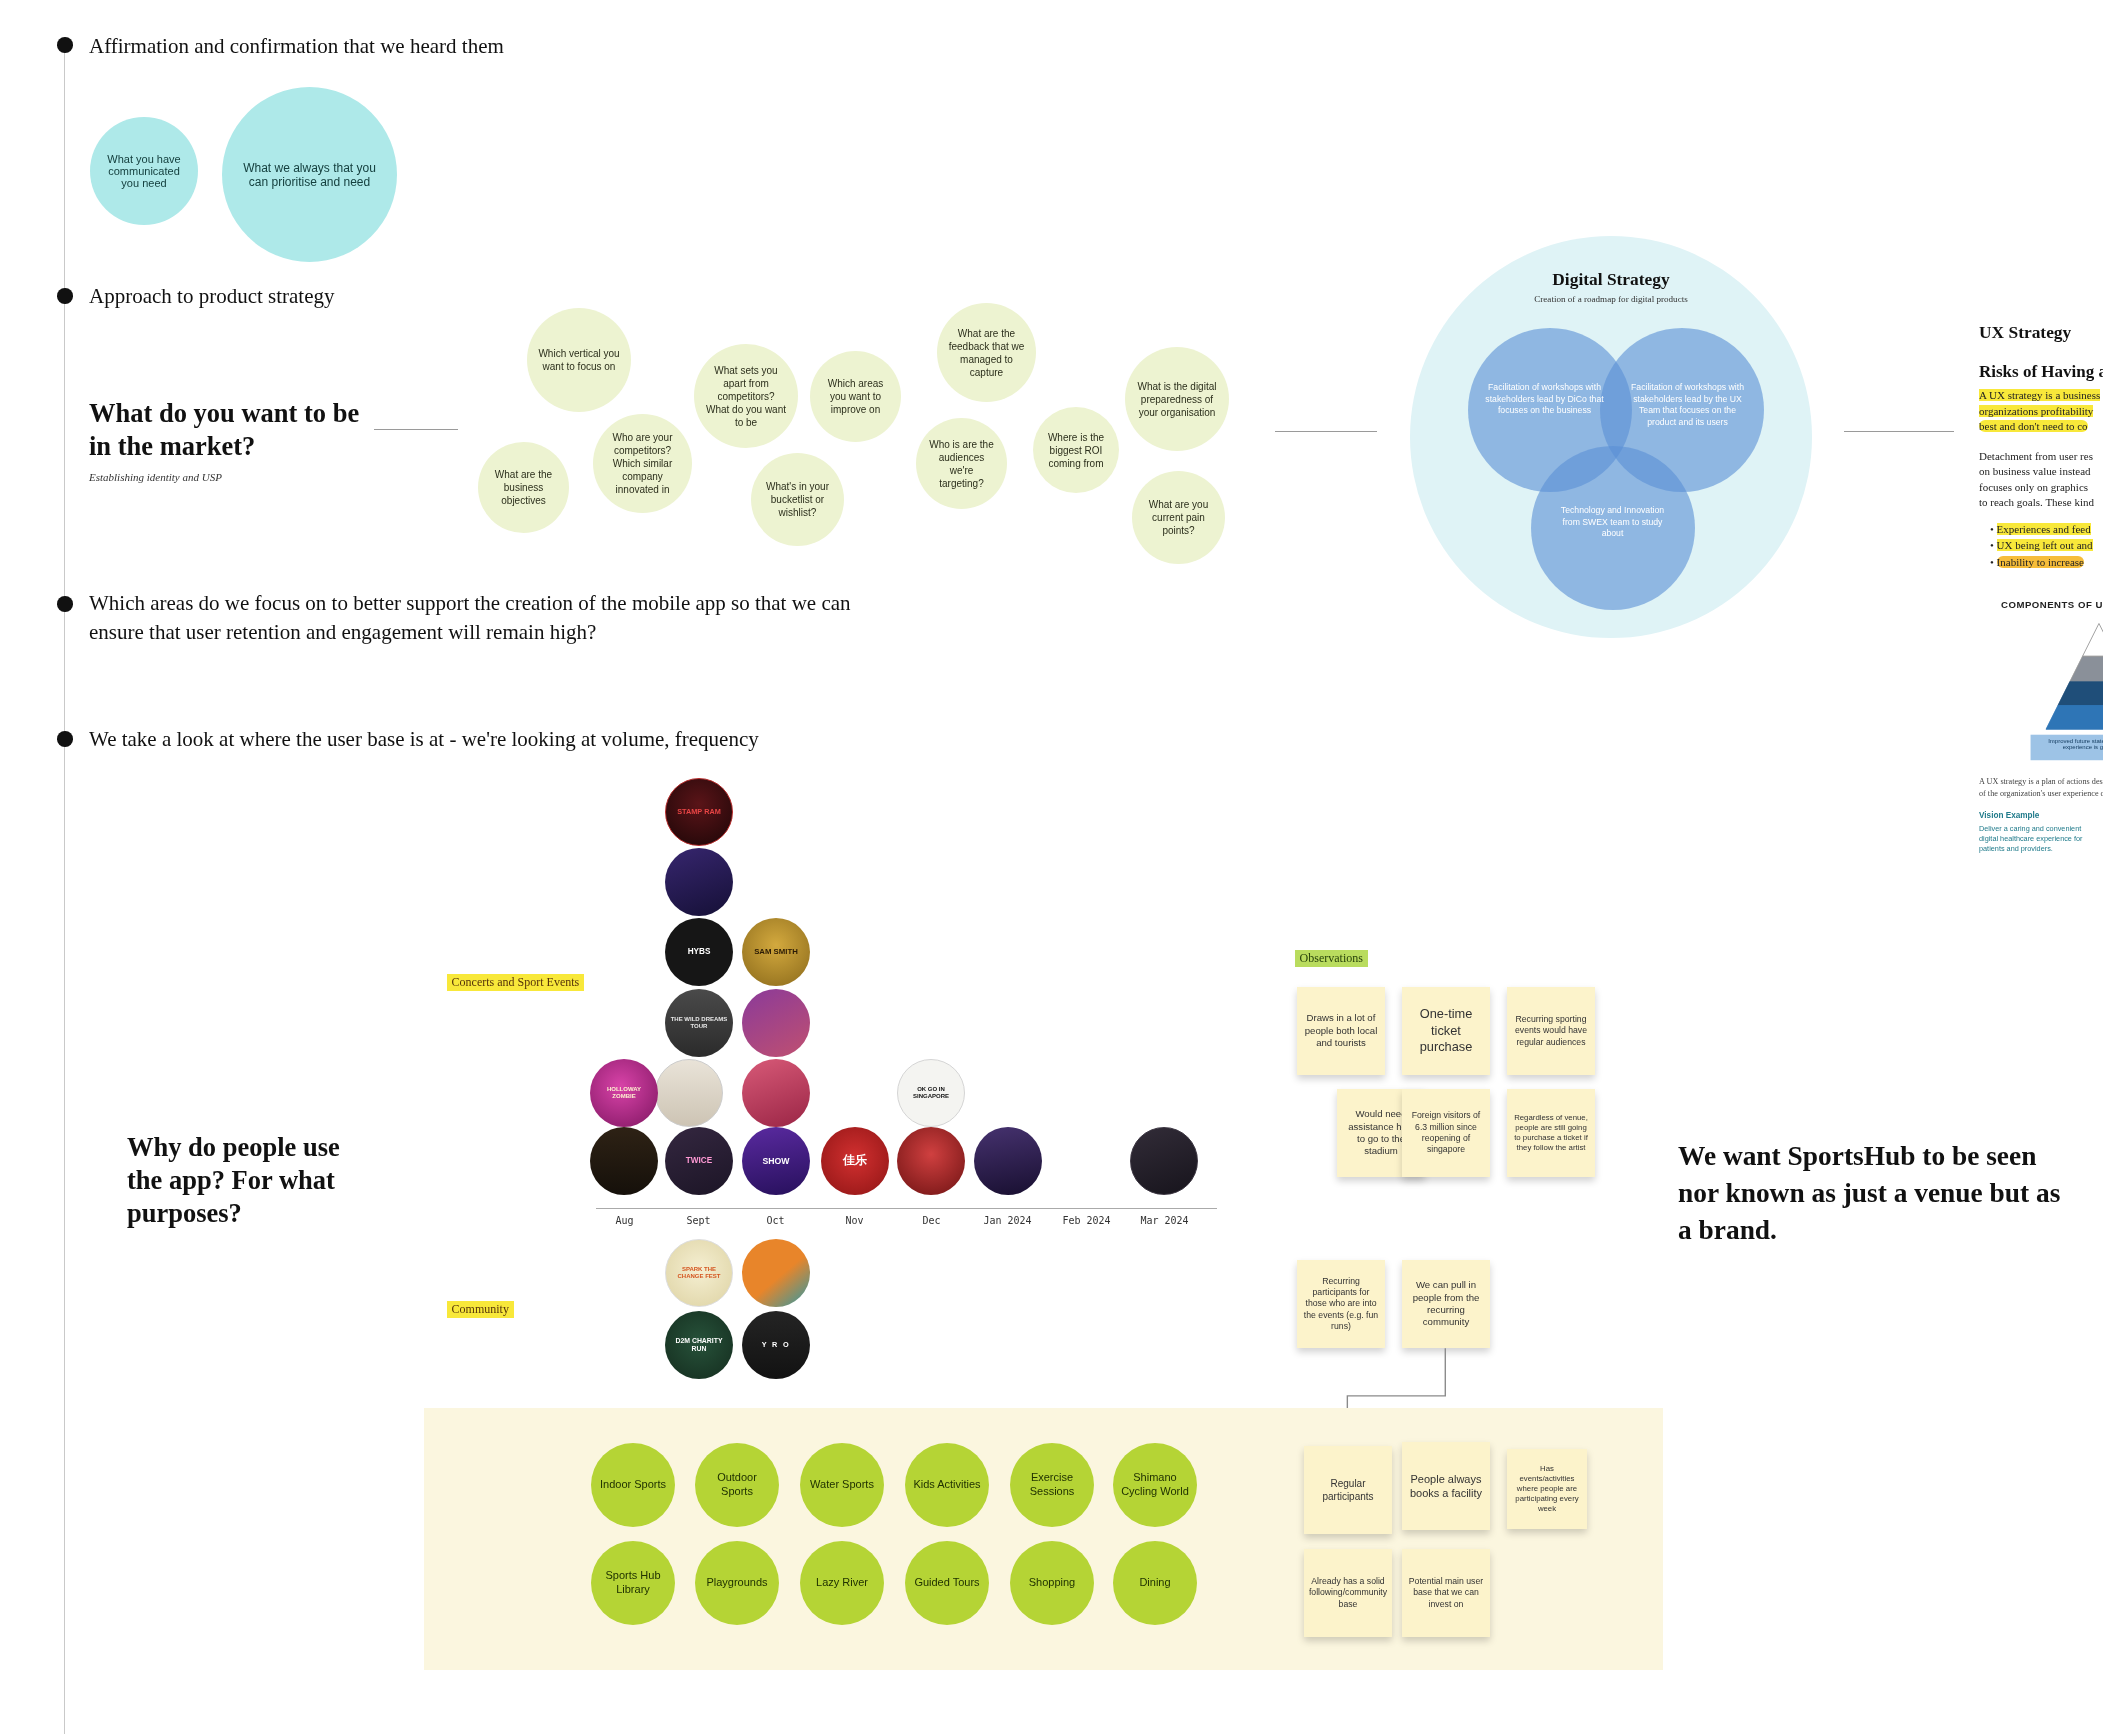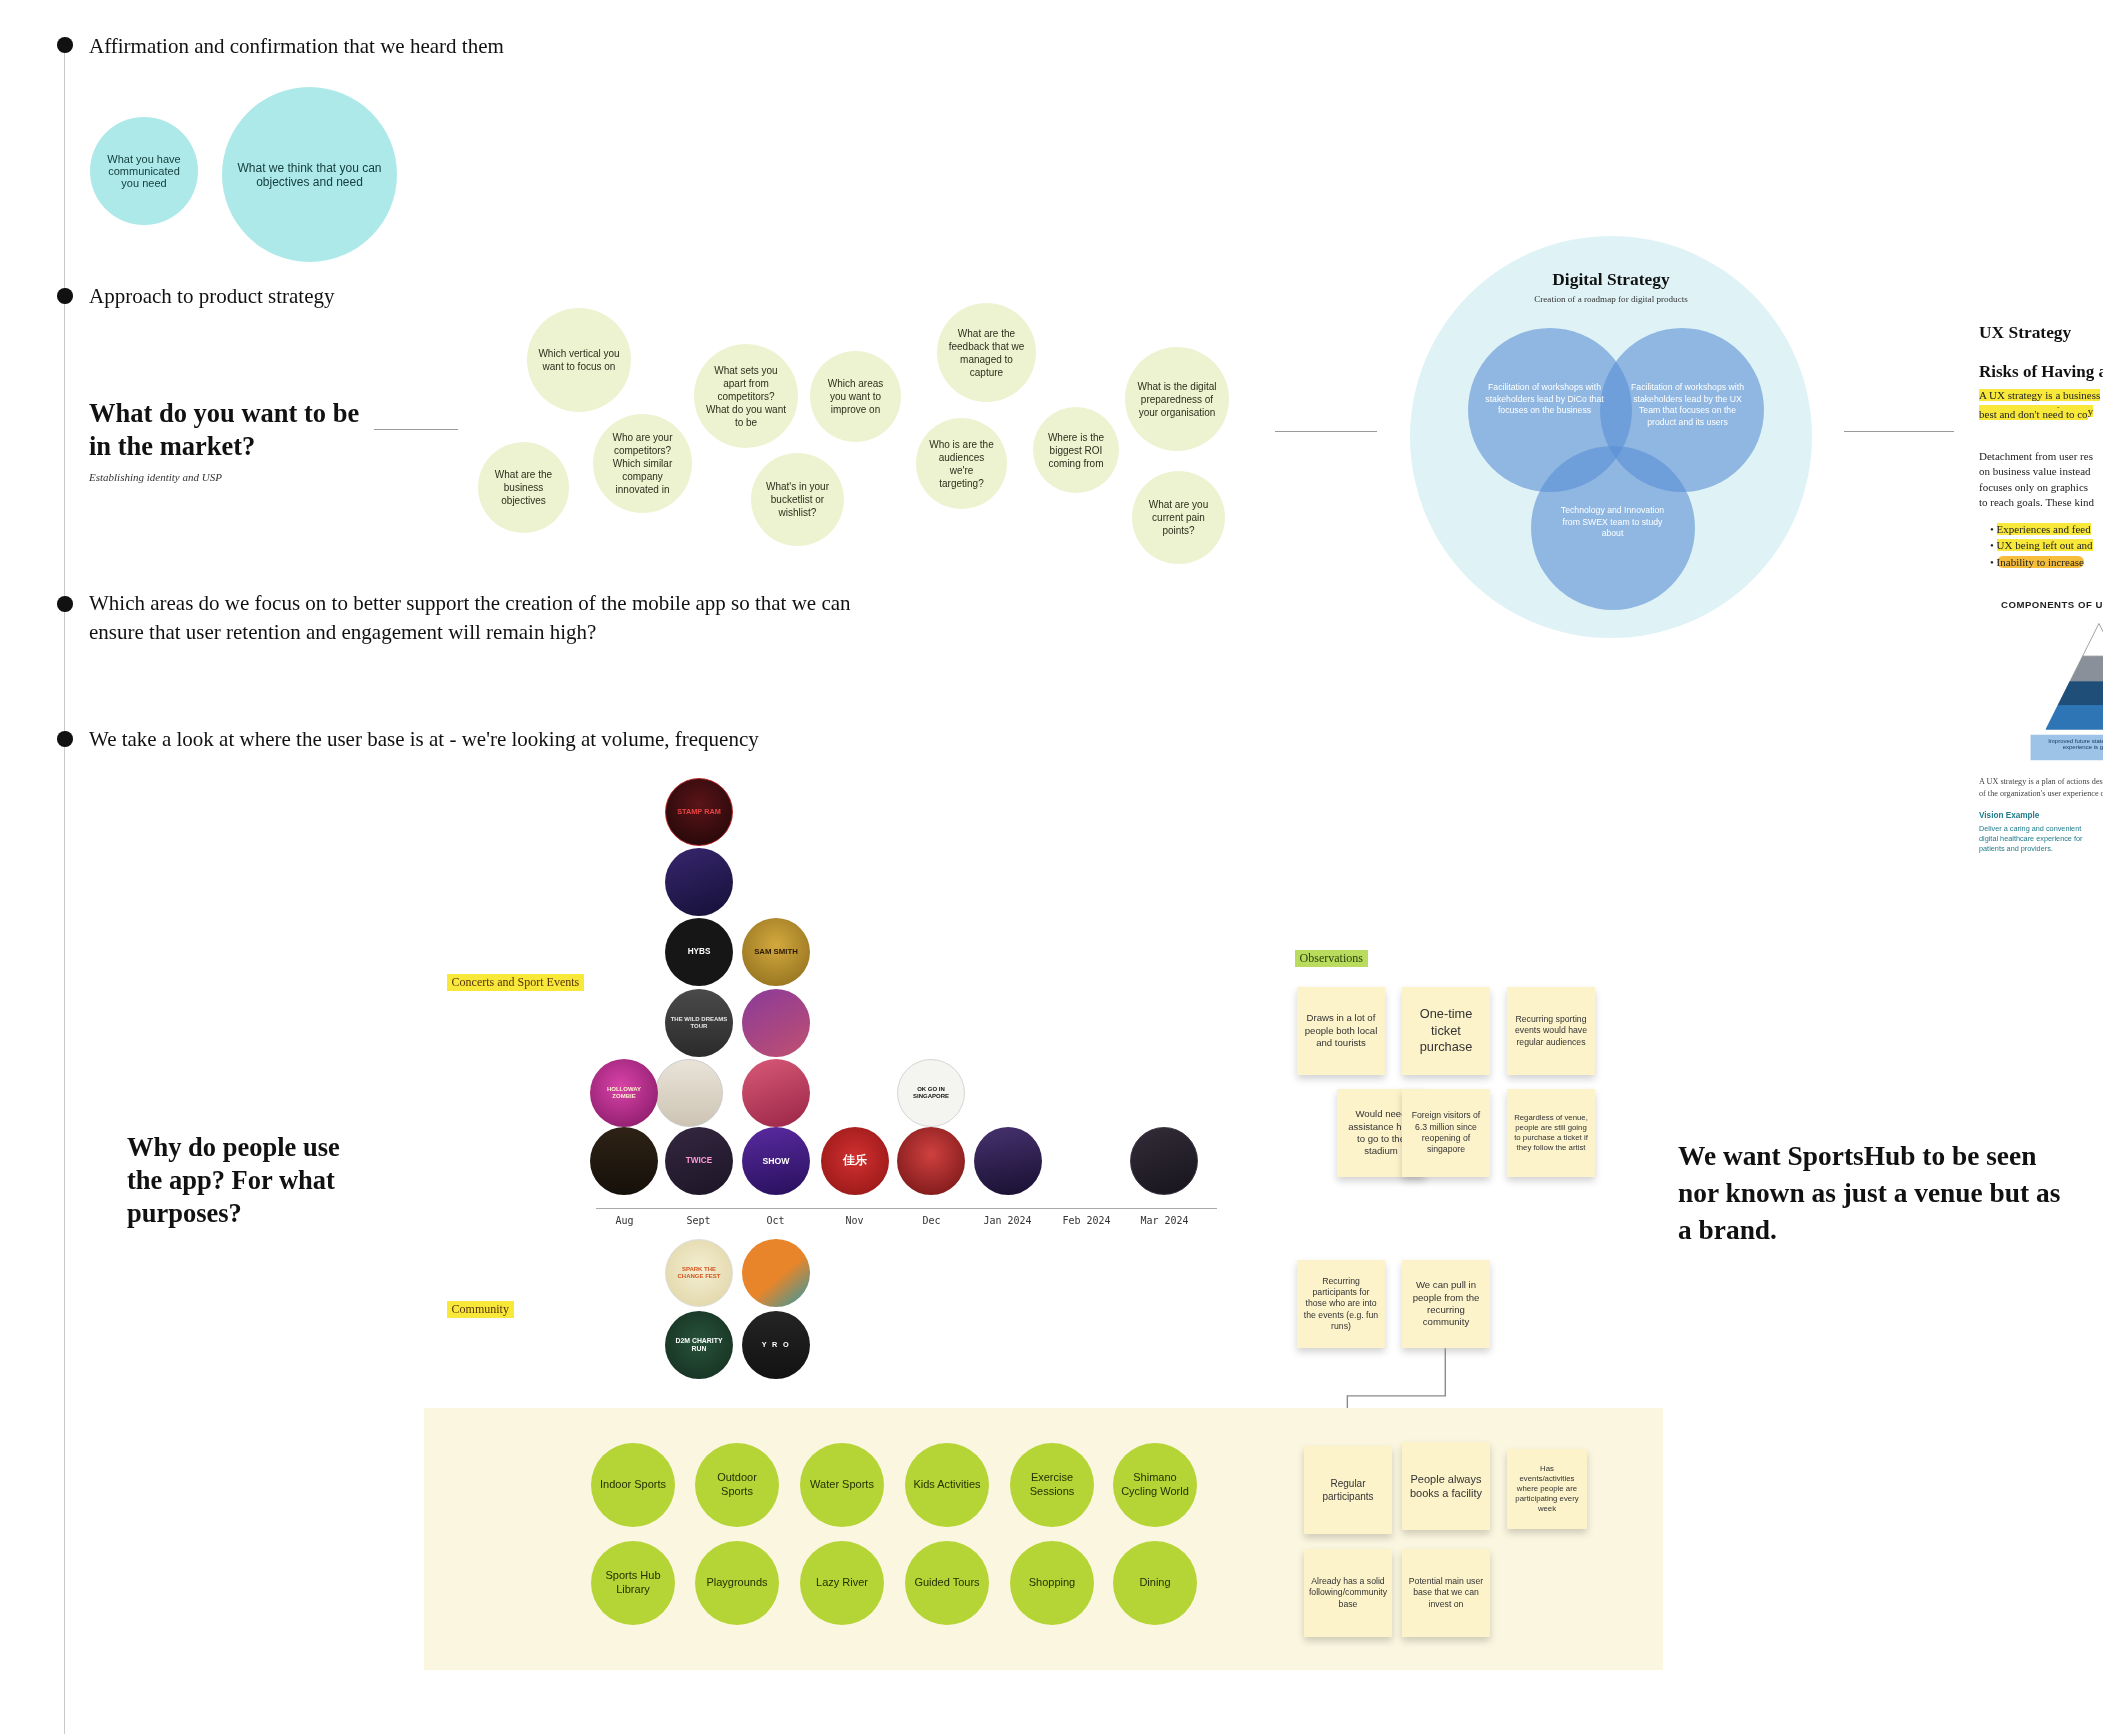--- a/index.html
+++ b/index.html
@@ -49,21 +49,21 @@
   <div class="dot" style="left:57px;top:288px;"></div>
   <div class="btext" style="left:89px;top:282px;width:822px;">Approach to product strategy</div>
 
   <div class="dot" style="left:57px;top:596px;"></div>
   <div class="btext" style="left:89px;top:589px;width:804px;">Which areas do we focus on to better support the creation of the mobile app so that we can ensure that user retention and engagement will remain high?</div>
 
   <div class="dot" style="left:57px;top:731px;"></div>
   <div class="btext" style="left:89px;top:725px;width:822px;">We take a look at where the user base is at - we're looking at volume, frequency</div>
 
   <div class="circle cyan" style="left:90px;top:117px;width:108px;height:108px;font-size:11px;">What you have communicated you need</div>
-  <div class="circle cyan" style="left:222px;top:87px;width:175px;height:175px;font-size:12px;">What we think that you can objectives and need</div>
+  <div class="circle cyan" style="left:222px;top:87px;width:175px;height:175px;font-size:12px;">What we always that you can prioritise and need</div>
 
   <div class="abs" style="left:89px;top:397px;width:283px;font-size:26.5px;font-weight:bold;line-height:1.25;">What do you want to be in the market?</div>
   <div class="abs" style="left:89px;top:471px;font-size:11px;font-style:italic;color:#333;">Establishing identity and USP</div>
   <div class="hline" style="left:374px;top:429px;width:84px;"></div>
 
   <div class="circle qc" style="left:527px;top:308px;width:104px;height:104px;">Which vertical you want to focus on</div>
   <div class="circle qc" style="left:694px;top:344px;width:104px;height:104px;">What sets you apart from competitors? What do you want to be</div>
   <div class="circle qc" style="left:810px;top:351px;width:91px;height:91px;">Which areas you want to improve on</div>
   <div class="circle qc" style="left:937px;top:303px;width:99px;height:99px;">What are the feedback that we managed to capture</div>
   <div class="circle qc" style="left:1125px;top:347px;width:104px;height:104px;">What is the digital preparedness of your organisation</div>
@@ -84,21 +84,21 @@
   <div class="venn-c" style="left:1600px;top:328px;"></div>
   <div class="venn-c" style="left:1531px;top:446px;"></div>
   <div class="venn-t" style="left:1485px;top:382px;">Facilitation of workshops with stakeholders lead by DiCo that focuses on the business</div>
   <div class="venn-t" style="left:1628px;top:382px;">Facilitation of workshops with stakeholders lead by the UX Team that focuses on the product and its users</div>
   <div class="venn-t" style="left:1553px;top:505px;">Technology and Innovation from SWEX team to study about</div>
 
   <div class="abs bold" style="left:1979px;top:322px;font-size:17.4px;">UX Strategy</div>
   <div class="abs bold" style="left:1979px;top:362px;font-size:17px;white-space:nowrap;">Risks of Having a Weak</div>
   <div class="uxline hl-y" style="left:1979px;top:389px;">A UX strategy is a business</div>
   <div class="uxline hl-y" style="left:1979px;top:405px;">organizations profitability</div>
-  <div class="uxline hl-y" style="left:1979px;top:408px;">best and don't need to co</div>
+  <div class="uxline hl-y" style="left:1979px;top:420px;border-radius:6px;">best and don't need to co</div>
   <div class="uxline" style="left:1979px;top:450px;">Detachment from user res</div>
   <div class="uxline" style="left:1979px;top:465px;">on business value instead</div>
   <div class="uxline" style="left:1979px;top:481px;">focuses only on graphics</div>
   <div class="uxline" style="left:1979px;top:496px;">to reach goals. These kind</div>
   <div class="uxline" style="left:1990px;top:523px;">•&nbsp;<span class="hl-y">Experiences and feed</span></div>
   <div class="uxline" style="left:1990px;top:539px;">•&nbsp;<span class="hl-y">UX being left out and</span></div>
   <div class="uxline" style="left:1990px;top:556px;">•&nbsp;<span class="hl-o">Inability to increase</span></div>
   <div class="uxline bold" style="left:2001px;top:599px;font-size:9.6px;letter-spacing:0.5px;font-family:'Liberation Sans',sans-serif;">COMPONENTS OF US</div>
 
   <svg class="abs" style="left:2003px;top:618px;" width="201" height="155" viewBox="0 0 220 170">

